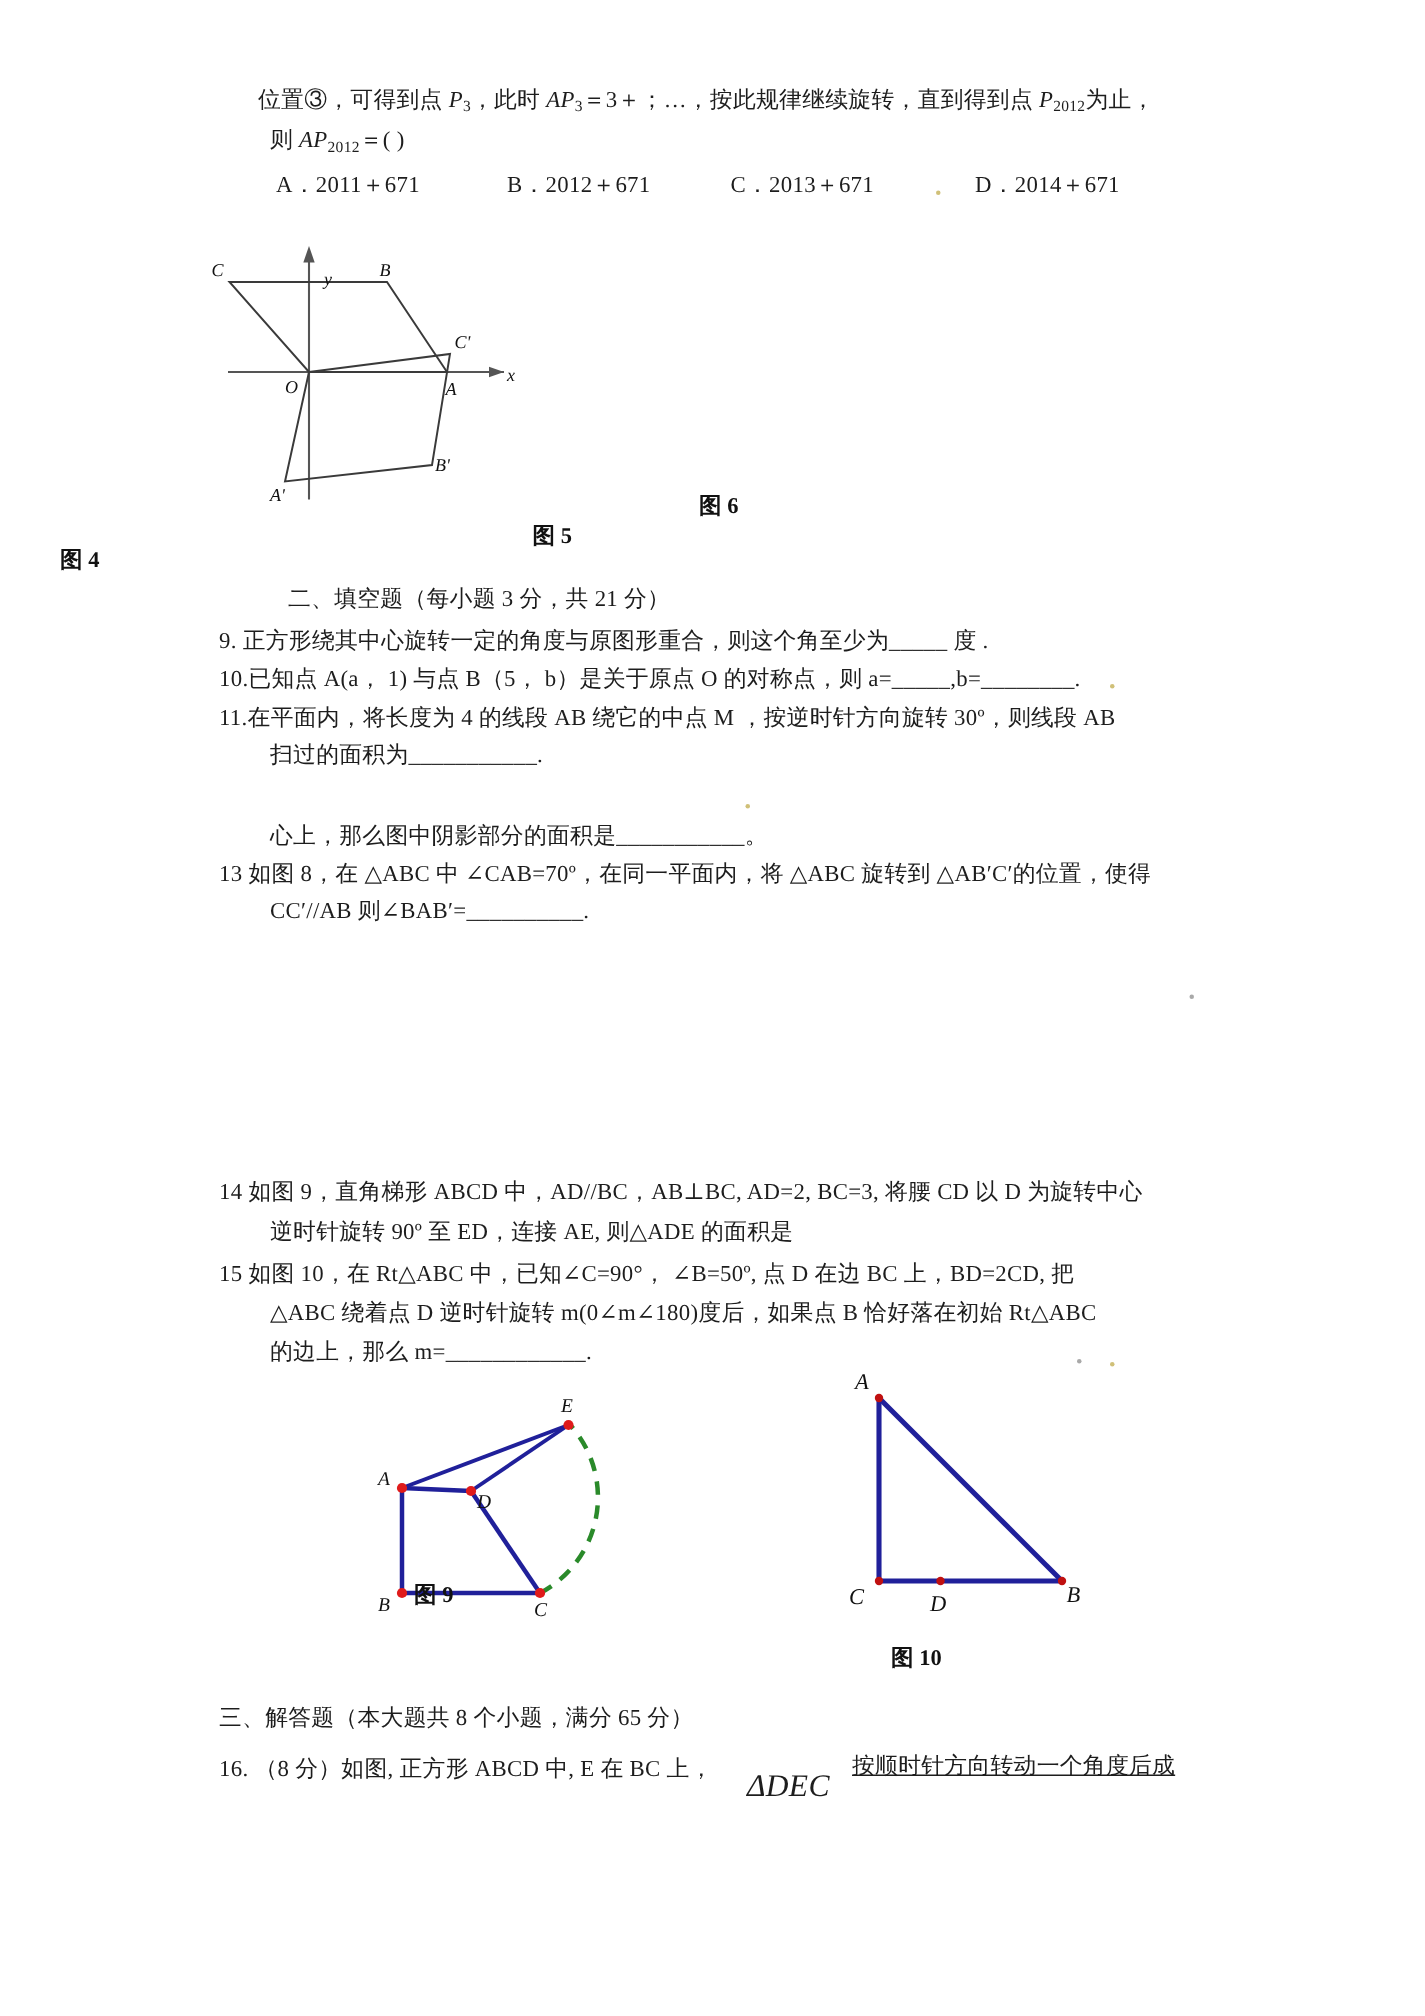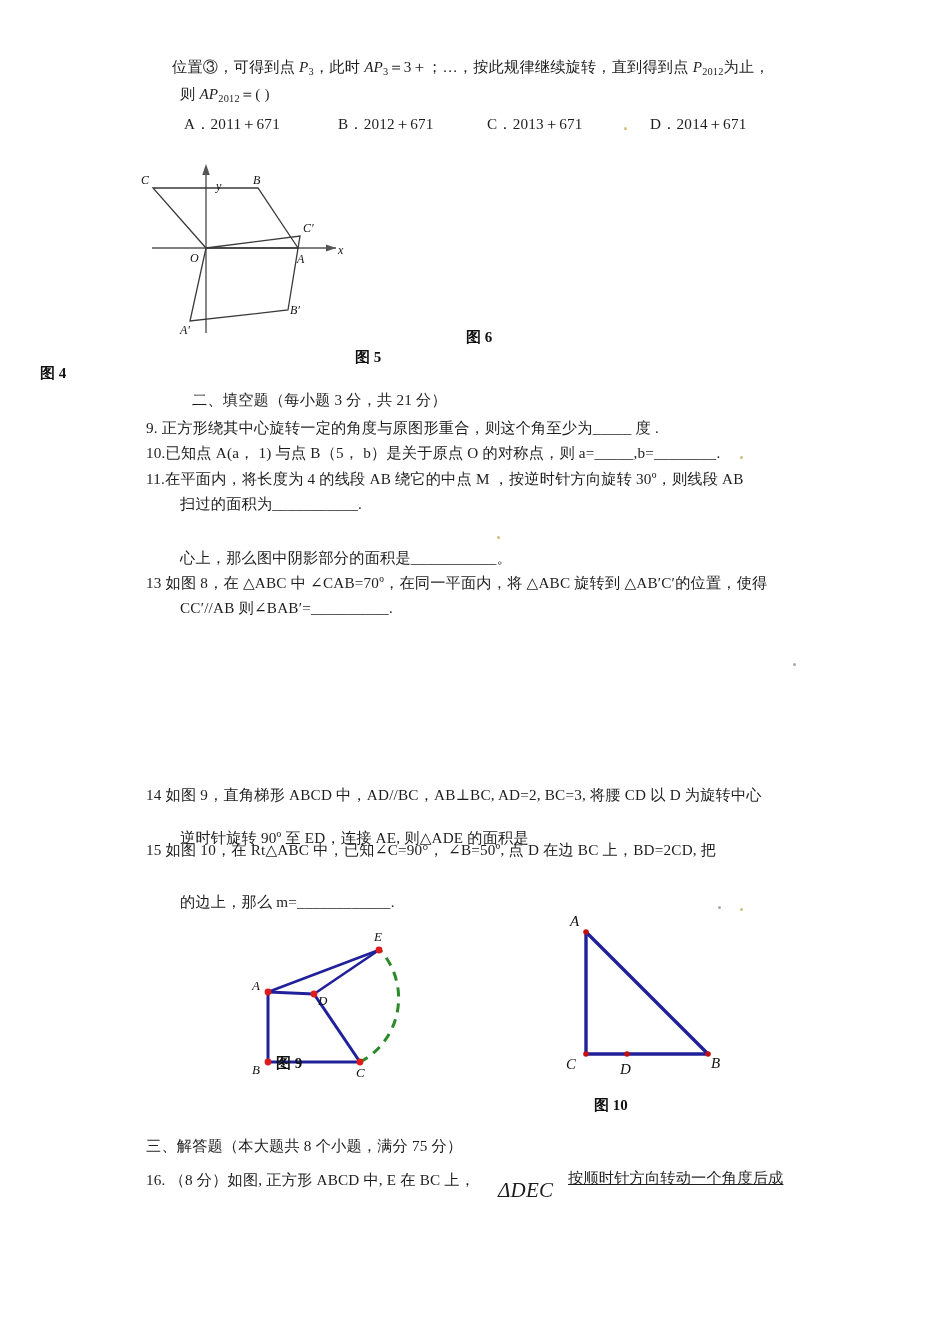--- a/index.html
+++ b/index.html
@@ -139,26 +139,27 @@
     <span>如图 8，在 △ABC 中 ∠CAB=70º，在同一平面内，将 △ABC 旋转到 △AB′C′的位置，使得</span>
   </div>
   <div class="txt" style="left:180px; top:596px;text-align:right;">CC′//AB  则∠BAB′=__________.</div>
 
   <div class="speck gray" style="left:793px; top:663px;"></div>
 
   <div class="txt" style="left:146px; top:783px;">
     <span>14</span>
     <span>如图 9，直角梯形 ABCD 中，AD//BC，AB⊥BC, AD=2, BC=3, 将腰 CD 以 D 为旋转中心</span>
   </div>
-  <div class="txt" style="left:180px; top:810px;margin-top:16px;">逆时针旋转 90º 至 ED，连接 AE, 则△ADE 的面积是</div>
+  <div class="txt" style="left:180px; top:810px;">逆时针旋转 90º 至 ED，连接 AE, 则△ADE 的面积是</div>
 
   <div class="txt" style="left:146px; top:838px;">
     <span>15</span>
     <span>如图 10，在 Rt△ABC 中，已知∠C=90°， ∠B=50º, 点 D 在边 BC 上，BD=2CD, 把</span>
   </div>
+  <div class="txt" style="left:180px; top:864px;">△ABC 绕着点 D 逆时针旋转 m(0∠m∠180)度后，如果点 B 恰好落在初始  Rt△ABC</div>
   <div class="txt" style="left:180px; top:890px;">的边上，那么 m=____________.</div>
   <div class="speck" style="left:740px; top:908px;"></div>
 
   <div class="figwrap" style="left:248px; top:922px; width:180px; height:160px;">
     <svg width="180" height="160" viewBox="0 0 180 160">
 
       <line x1="20" y1="70" x2="20" y2="140" stroke="#20209a" stroke-width="3"></line>
       <line x1="20" y1="140" x2="112" y2="140" stroke="#20209a" stroke-width="3"></line>
       <line x1="112" y1="140" x2="66" y2="72" stroke="#20209a" stroke-width="3"></line>
       <line x1="66" y1="72" x2="20" y2="70" stroke="#20209a" stroke-width="3"></line>
@@ -194,21 +195,21 @@
       <text x="14" y="161" font-family="Liberation Serif, serif" font-style="italic" font-size="15" fill="#111">C</text>
       <text x="68" y="166" font-family="Liberation Serif, serif" font-style="italic" font-size="15" fill="#111">D</text>
       <text x="159" y="160" font-family="Liberation Serif, serif" font-style="italic" font-size="15" fill="#111">B</text>
     </svg>
   </div>
   <div class="speck gray" style="left:718px; top:906px;"></div>
 
   <div class="fig-cap" style="left:276px; top:1054px;">图 9</div>
   <div class="fig-cap" style="left:594px; top:1096px;">图 10</div>
 
-  <div class="txt" style="left:146px; top:1134px;">三、解答题（本大题共 8 个小题，满分 75 分）</div>
+  <div class="txt" style="left:146px; top:1134px;">三、解答题（本大题共 8 个小题，满分 65 分）</div>
 
   <div class="txt" style="left:146px; top:1168px;">
     <span>16.</span>
     <span>（8 分）如图, 正方形 ABCD 中, E 在 BC 上，</span>
   </div>
   <div class="txt serif-it" style="left:498px; top:1175px; font-size:21px;">ΔDEC</div>
   <div class="txt" style="left:568px; top:1166px;text-decoration:underline;">按顺时针方向转动一个角度后成</div>
 
 </div>
 

